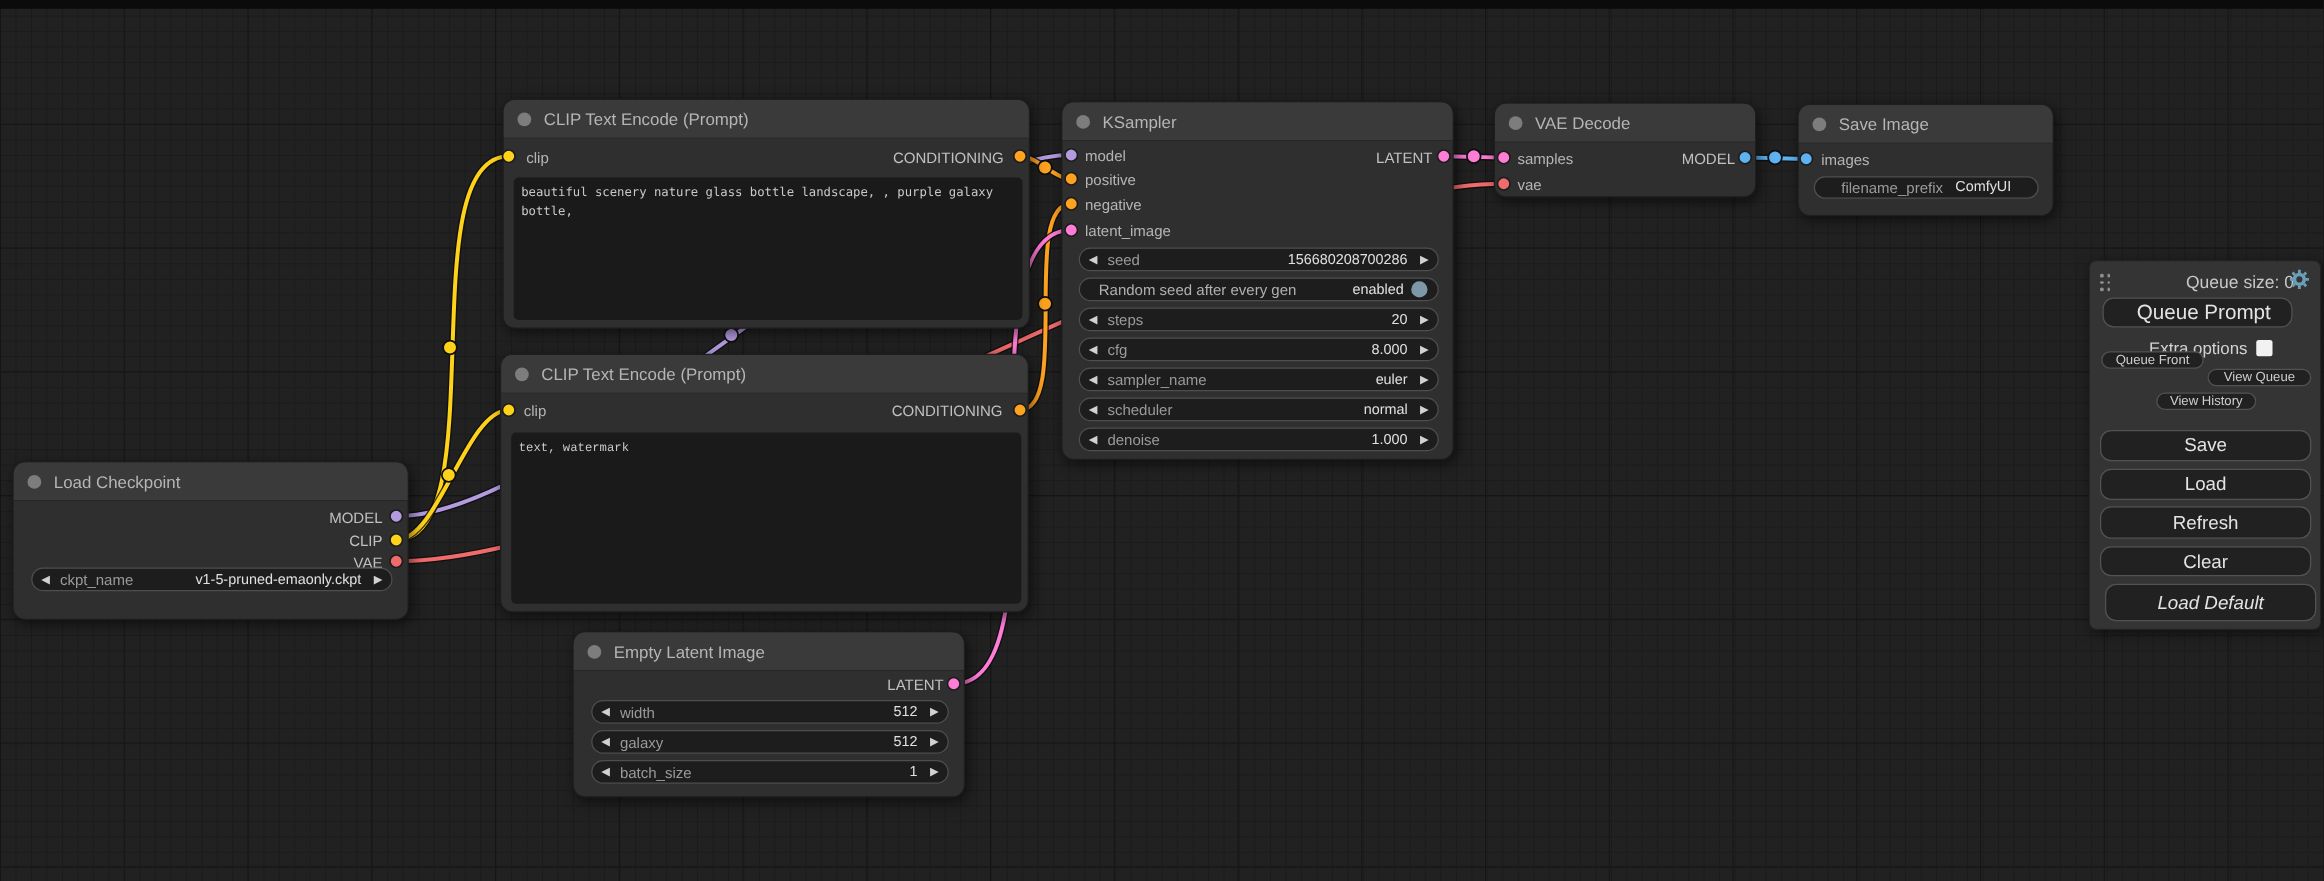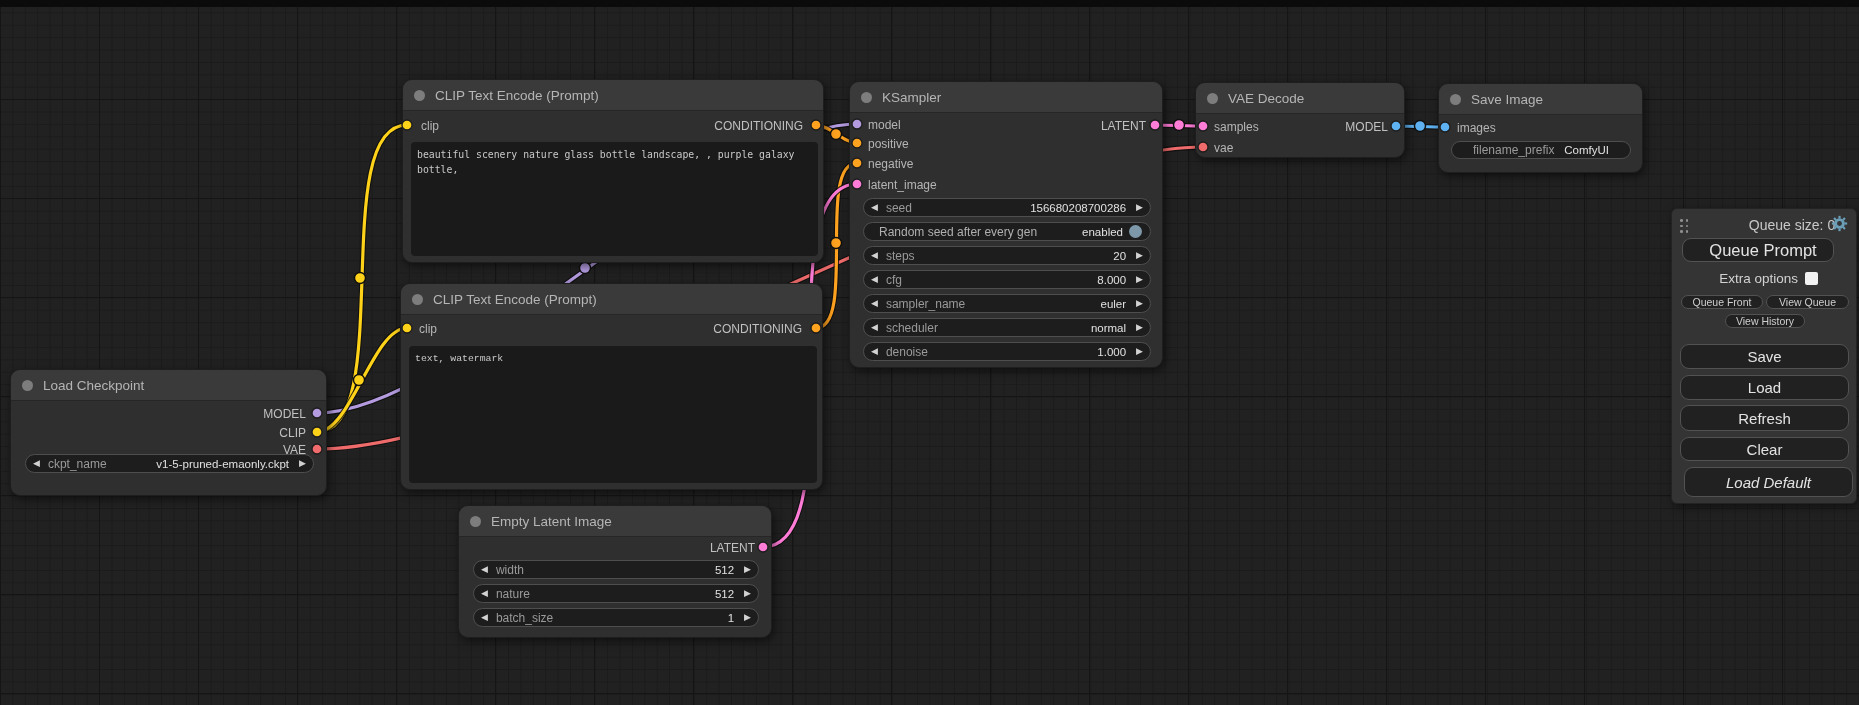--- a/index.html
+++ b/index.html
@@ -212,21 +212,21 @@
     </div>
     <span class="out-label" style="top:42px;right:16px;">LATENT</span>
     <div class="widget" style="left:14px;top:54px;width:286px;">
       <span class="warrow">◀</span>
       <span class="wlabel">width</span>
       <span class="wvalue">512</span>
       <span class="warrow">▶</span>
     </div>
     <div class="widget" style="left:14px;top:78px;width:286px;">
       <span class="warrow">◀</span>
-      <span class="wlabel">nature</span>
+      <span class="wlabel">galaxy</span>
       <span class="wvalue">512</span>
       <span class="warrow">▶</span>
     </div>
     <div class="widget" style="left:14px;top:102px;width:286px;">
       <span class="warrow">◀</span>
       <span class="wlabel">batch_size</span>
       <span class="wvalue">1</span>
       <span class="warrow">▶</span>
     </div>
   </div>
@@ -274,21 +274,21 @@
           <line x1="3.6" y1="16.4" x2="5.8" y2="14.2"></line>
           <line x1="14.2" y1="5.8" x2="16.4" y2="3.6"></line>
         </g>
       </svg>
     </div>
     <div class="qbtn qbig" style="left:10px;top:29px;width:152px;height:24px;padding-left:10px;">Queue Prompt</div>
     <div class="extra">
       <span>Extra options</span>
       <span class="chk"></span>
     </div>
-    <div class="qbtn qsmall" style="left:9px;top:86px;width:82px;height:14px;">Queue Front</div>
+    <div class="qbtn qsmall" style="left:9px;top:72px;width:82px;height:14px;">Queue Front</div>
     <div class="qbtn qsmall" style="left:94px;top:86px;width:83px;height:14px;">View Queue</div>
     <div class="qbtn qsmall" style="left:53px;top:105px;width:80px;height:14px;">View History</div>
     <div class="qbtn qmed" style="left:8px;top:135px;width:169px;height:25px;">Save</div>
     <div class="qbtn qmed" style="left:8px;top:166px;width:169px;height:25px;">Load</div>
     <div class="qbtn qmed" style="left:8px;top:196px;width:169px;height:26px;">Refresh</div>
     <div class="qbtn qmed" style="left:8px;top:228px;width:169px;height:24px;">Clear</div>
     <div class="qbtn qmed" style="left:12px;top:258px;width:169px;height:30px;font-style:italic;">Load Default</div>
   </div>
 
 </div>

